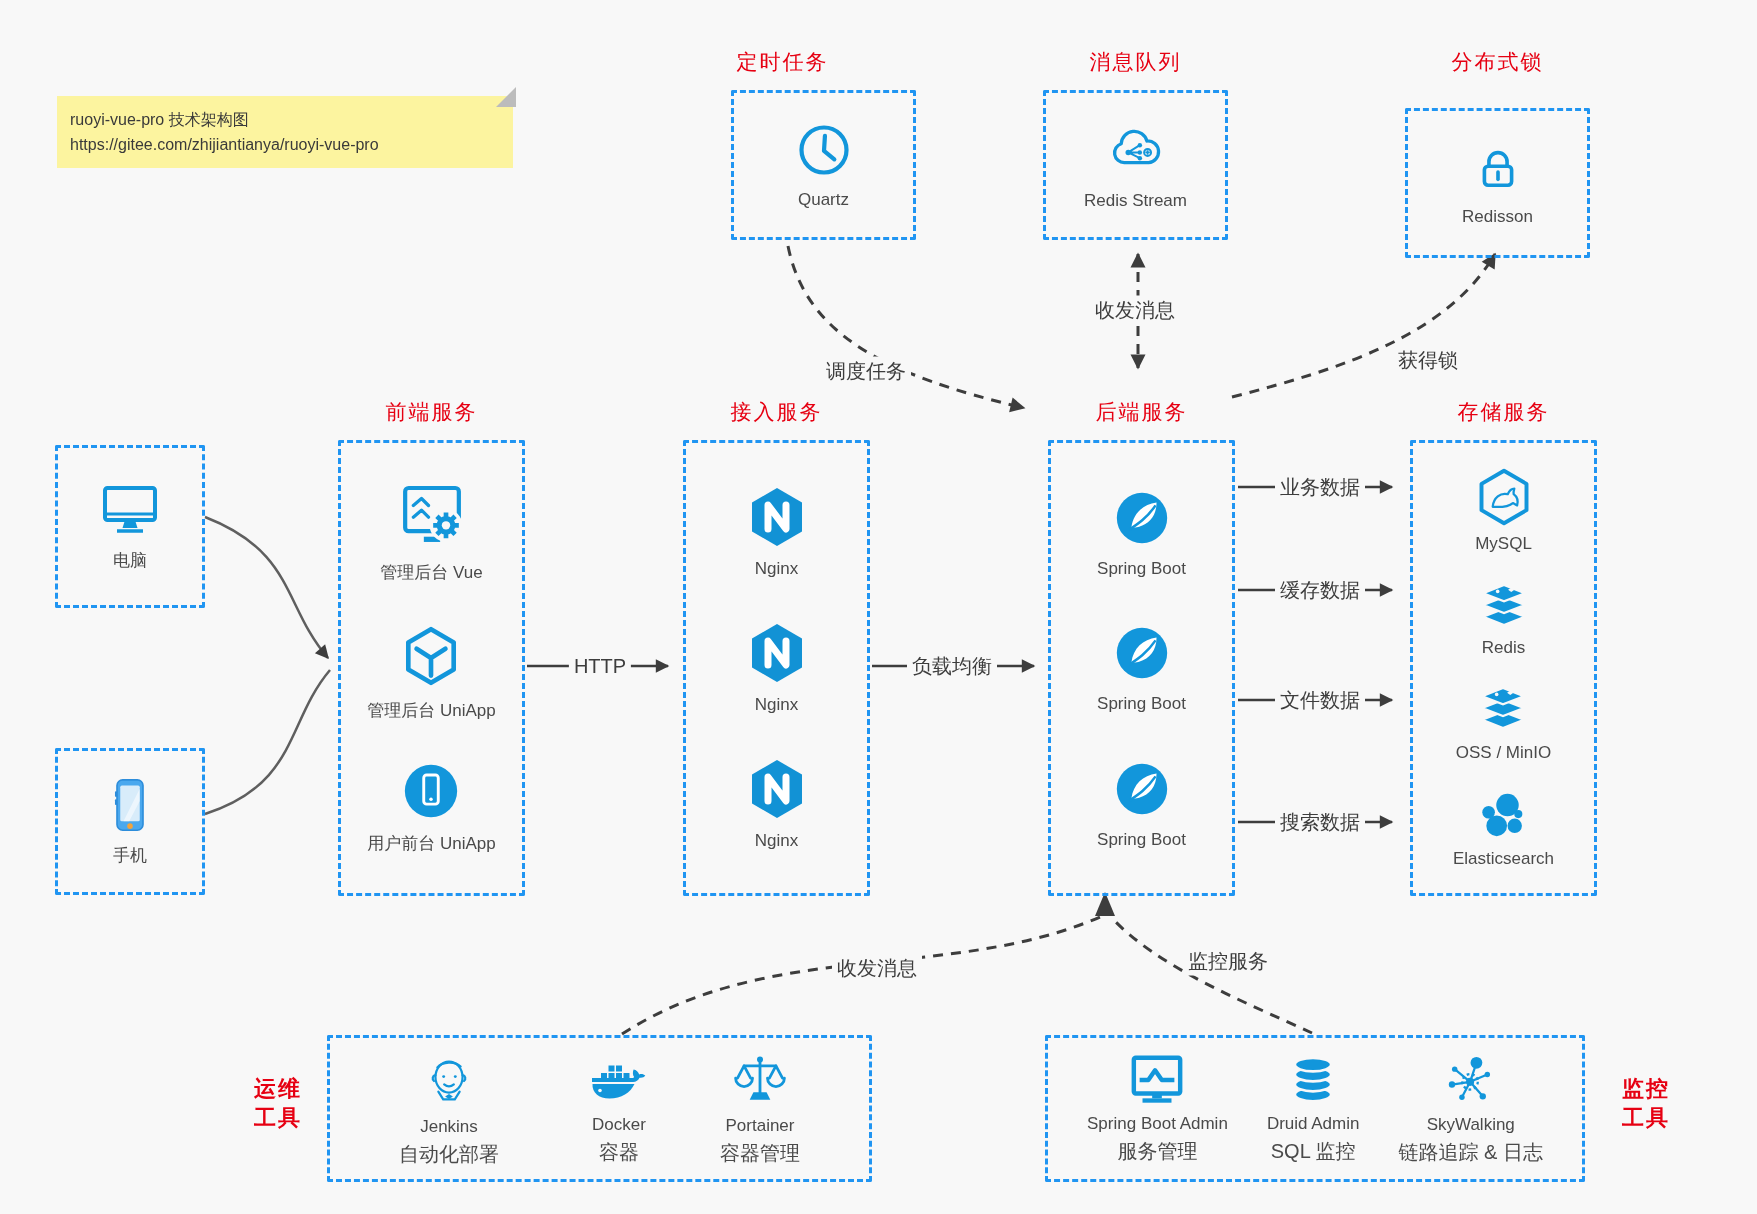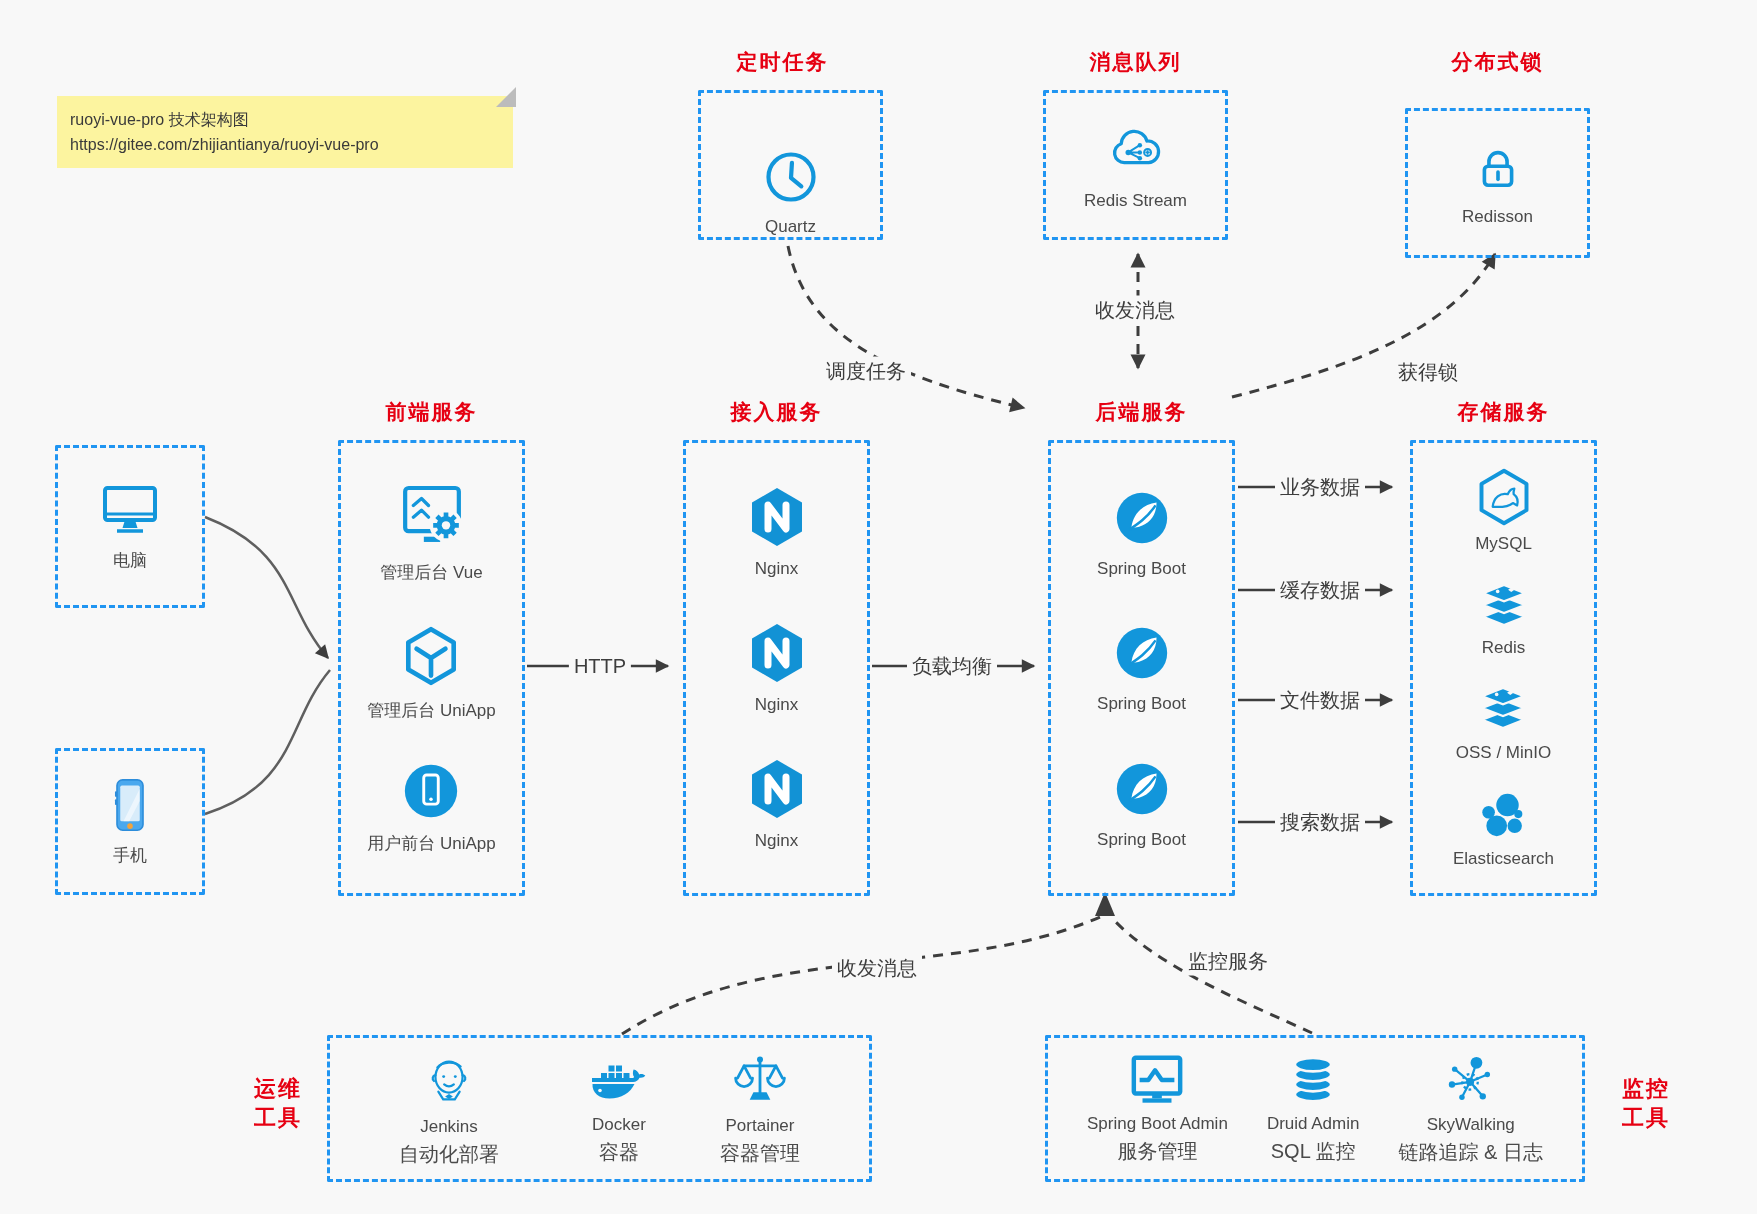--- a/index.html
+++ b/index.html
@@ -17,21 +17,21 @@
   .dashed-box{
     position:absolute;border:3px dashed var(--accent);box-sizing:border-box;z-index:2;
     border-radius:2px;
   }
   .col{display:flex;flex-direction:column;justify-content:space-evenly;align-items:center;}
   .row{display:flex;flex-direction:row;justify-content:space-evenly;align-items:center;}
   .item{display:flex;flex-direction:column;align-items:center;gap:10px;}
   .item-label{font-size:17px;color:#4a4a4a;white-space:nowrap;}
   .item-desc{font-size:20px;color:#4a4a4a;white-space:nowrap;margin-top:-2px;}
   .group-title{
-    position:absolute;text-align:center;font-weight:bold;font-size:21px;
+    position:absolute;text-align:center;font-weight:normal;font-size:21px;
     color:var(--red);letter-spacing:2px;z-index:2;white-space:nowrap;
   }
   .side-title{
     position:absolute;font-weight:bold;font-size:22px;color:var(--red);
     text-align:center;line-height:29px;letter-spacing:2px;z-index:2;
   }
   .edge-label{
     position:absolute;transform:translate(-50%,-50%);background:#f8f8f8;
     padding:1px 5px;font-size:20px;color:var(--ink);white-space:nowrap;z-index:3;
   }
@@ -78,21 +78,21 @@
     <polygon points="1105,892 1095,916 1115,916" fill="#3d3d3d"></polygon>
   </svg>
 
   <div class="note">
     <div>ruoyi-vue-pro 技术架构图</div>
     <div>https://gitee.com/zhijiantianya/ruoyi-vue-pro</div>
     <div class="note-fold"></div>
   </div>
 
   <div class="group-title" style="left:690px;top:48px;width:185px;">定时任务</div>
-  <div class="dashed-box col" style="left:698px;top:90px;width:185px;height:150px;justify-content:flex-end;">
+  <div class="dashed-box col" style="left:731px;top:90px;width:185px;height:150px;">
     <div class="item">
       <svg width="60" height="60" viewBox="0 0 64 64">
         <circle cx="32" cy="32" r="24" fill="none" stroke="#1296db" stroke-width="4.5"></circle>
         <path d="M33,17 L32,33 L43,42" fill="none" stroke="#1296db" stroke-width="4.5" stroke-linecap="round" stroke-linejoin="round"></path>
       </svg>
       <div class="item-label">Quartz</div>
     </div>
   </div>
 
   <div class="group-title" style="left:1043px;top:48px;width:185px;">消息队列</div>
@@ -385,17 +385,17 @@
   </div>
 
   <div class="edge-label" style="left:600px;top:666px;">HTTP</div>
   <div class="edge-label" style="left:952px;top:666px;">负载均衡</div>
   <div class="edge-label" style="left:1320px;top:487px;">业务数据</div>
   <div class="edge-label" style="left:1320px;top:590px;">缓存数据</div>
   <div class="edge-label" style="left:1320px;top:700px;">文件数据</div>
   <div class="edge-label" style="left:1320px;top:822px;">搜索数据</div>
   <div class="edge-label" style="left:866px;top:371px;">调度任务</div>
   <div class="edge-label" style="left:1135px;top:310px;">收发消息</div>
-  <div class="edge-label" style="left:1428px;top:372px;">获得锁</div>
+  <div class="edge-label" style="left:1428px;top:360px;">获得锁</div>
   <div class="edge-label" style="left:877px;top:968px;">收发消息</div>
   <div class="edge-label" style="left:1228px;top:961px;">监控服务</div>
 
 </div>
 
 </body></html>

